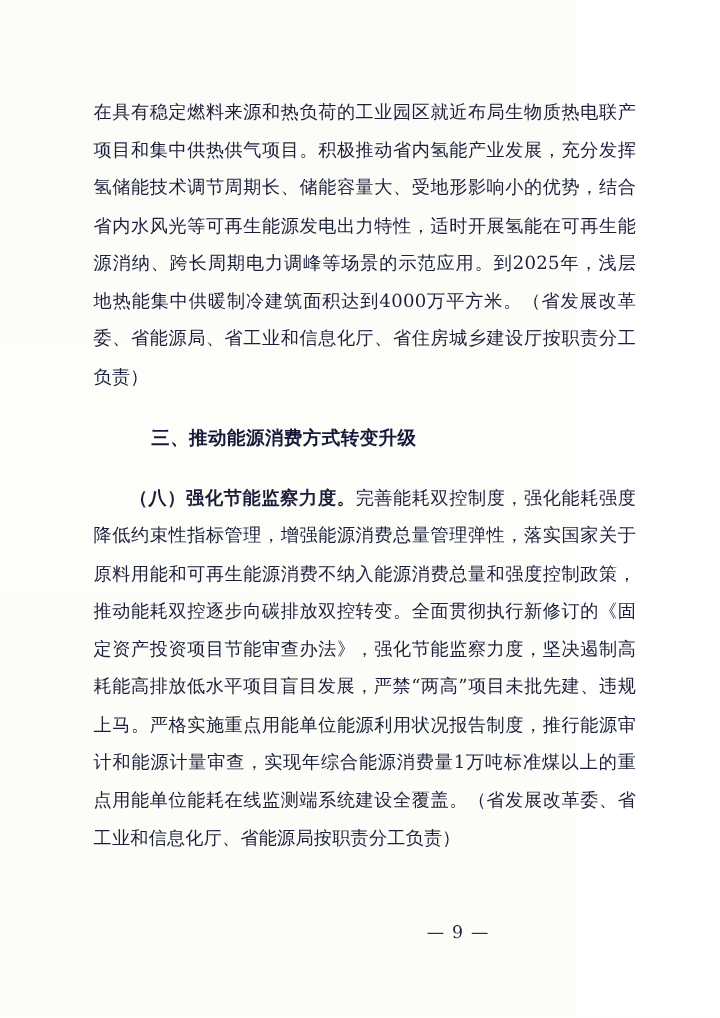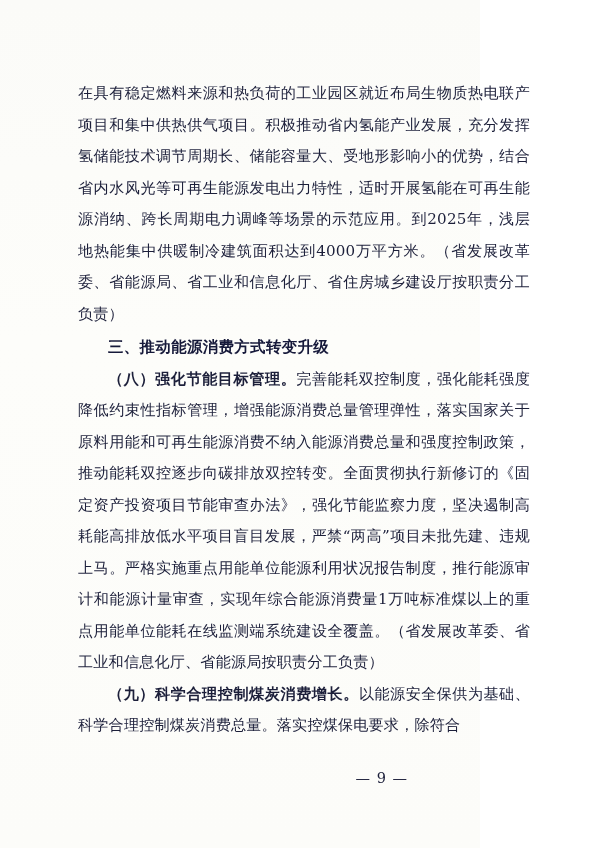--- a/index.html
+++ b/index.html
@@ -48,21 +48,21 @@
   .para.indent {
     text-indent: 30px;
   }
   .heading {
     font-size: 15.4px;
     line-height: 31.5px;
     color: #16193a;
     font-weight: bold;
     text-indent: 30px;
     letter-spacing: 0.4px;
-    margin: 0;
+    margin: 18px;
     font-family: "DejaVu Sans", sans-serif;
   }
   .para .lead {
     font-weight: bold;
     font-family: "DejaVu Sans", sans-serif;
     letter-spacing: 0.3px;
   }
   .page-number {
     position: absolute;
     right: 72px;
@@ -82,23 +82,20 @@
 
   <div class="content">
 
     <p class="para">在具有稳定燃料来源和热负荷的工业园区就近布局生物质热电联产项目和集中供热供气项目。积极推动省内氢能产业发展，充分发挥氢储能技术调节周期长、储能容量大、受地形影响小的优势，结合省内水风光等可再生能源发电出力特性，适时开展氢能在可再生能源消纳、跨长周期电力调峰等场景的示范应用。到2025年，浅层地热能集中供暖制冷建筑面积达到4000万平方米。（省发展改革委、省能源局、省工业和信息化厅、省住房城乡建设厅按职责分工负责）</p>
 
     <div class="spacer-sm"></div>
 
     <p class="heading">三、推动能源消费方式转变升级</p>
 
     <p class="para indent">
-      <span class="lead">（八）强化节能目标管理。</span><span>完善能耗双控制度，强化能耗强度降低约束性指标管理，增强能源消费总量管理弹性，落实国家关于原料用能和可再生能源消费不纳入能源消费总量和强度控制政策，推动能耗双控逐步向碳排放双控转变。全面贯彻执行新修订的《固定资产投资项目节能审查办法》，强化节能监察力度，坚决遏制高耗能高排放低水平项目盲目发展，严禁“两高”项目未批先建、违规上马。严格实施重点用能单位能源利用状况报告制度，推行能源审计和能源计量审查，实现年综合能源消费量1万吨标准煤以上的重点用能单位能耗在线监测端系统建设全覆盖。（省发展改革委、省工业和信息化厅、省能源局按职责分工负责）</span>
+      <span class="lead">（八）强化节能监察力度。</span><span>完善能耗双控制度，强化能耗强度降低约束性指标管理，增强能源消费总量管理弹性，落实国家关于原料用能和可再生能源消费不纳入能源消费总量和强度控制政策，推动能耗双控逐步向碳排放双控转变。全面贯彻执行新修订的《固定资产投资项目节能审查办法》，强化节能监察力度，坚决遏制高耗能高排放低水平项目盲目发展，严禁“两高”项目未批先建、违规上马。严格实施重点用能单位能源利用状况报告制度，推行能源审计和能源计量审查，实现年综合能源消费量1万吨标准煤以上的重点用能单位能耗在线监测端系统建设全覆盖。（省发展改革委、省工业和信息化厅、省能源局按职责分工负责）</span>
     </p>
 
-    <p class="para indent">
-      <span class="lead">（九）科学合理控制煤炭消费增长。</span><span>以能源安全保供为基础、科学合理控制煤炭消费总量。落实控煤保电要求，除符合</span>
-    </p>
 
   </div>
 
   <div class="page-number">— 9 —</div>
 </div>
 
 </body></html>

